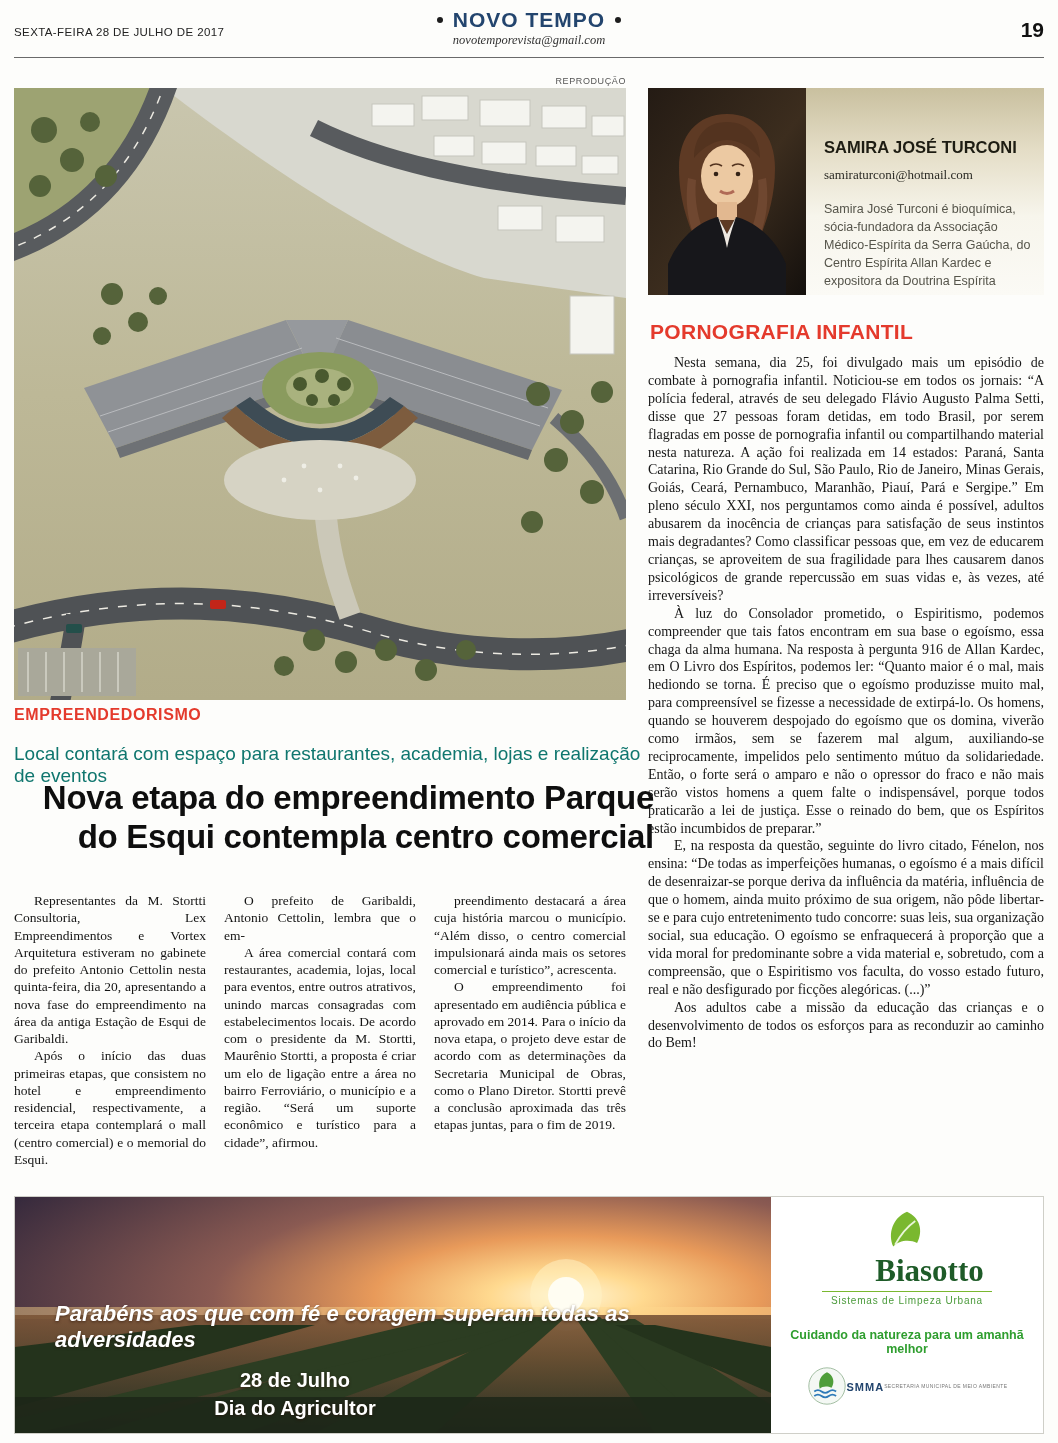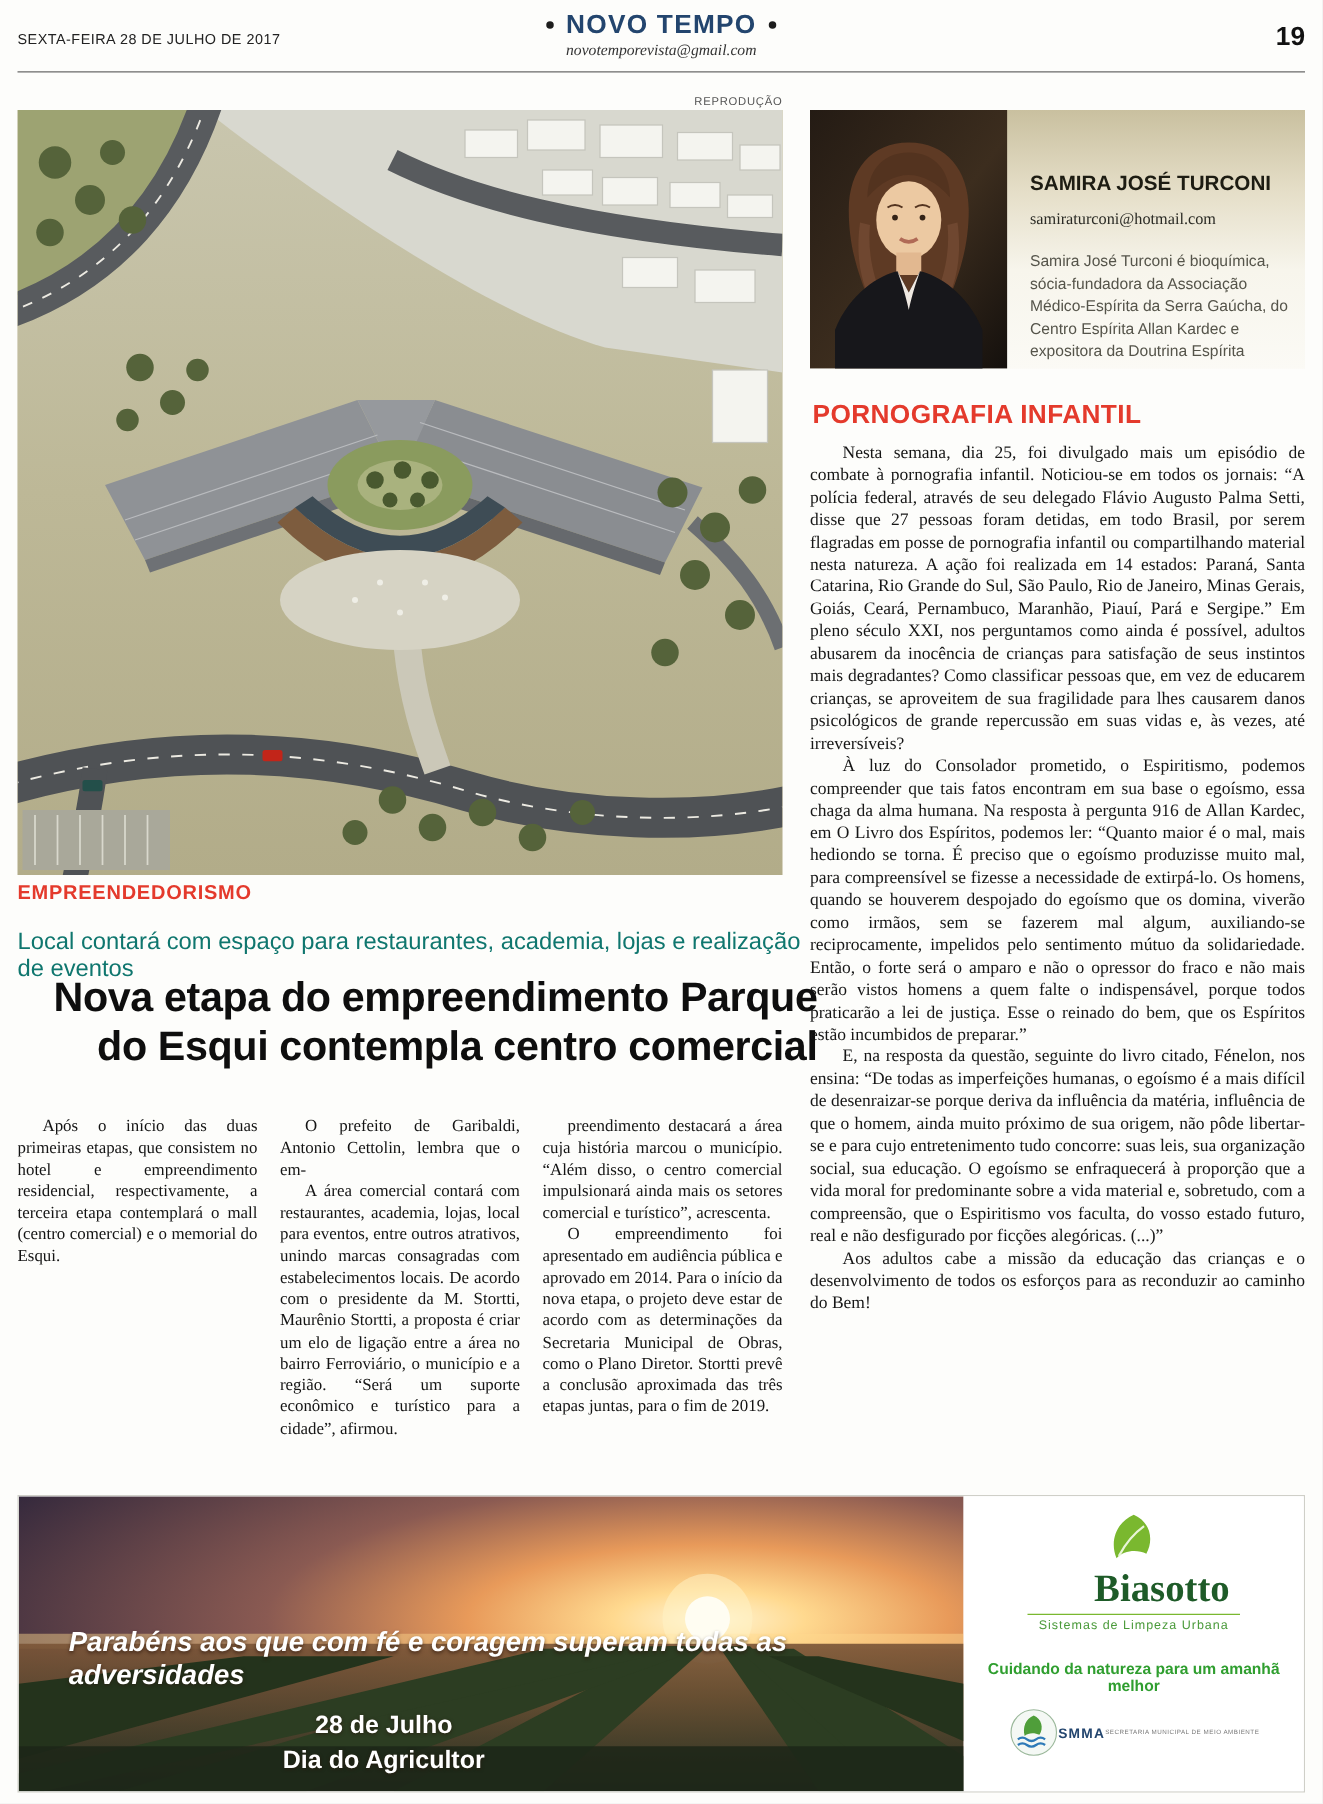--- a/index.html
+++ b/index.html
@@ -51,21 +51,21 @@
     font-family:"Liberation Sans",sans-serif; font-weight:bold; font-size:21px; letter-spacing:.3px; color:#e43a2c; }
   .opinion-body { position:absolute; left:648px; top:354px; width:396px; height:838px; overflow:hidden; }
   .opinion-body p { font-size:14px; line-height:1.28; text-align:justify; text-indent:26px; color:#161616; }
 
   
   .ad { position:absolute; left:14px; top:1196px; width:1030px; height:238px; border:1px solid #cfcfc8; background:#fff; }
   .ad-photo { position:absolute; left:0; top:0; width:756px; height:236px; overflow:hidden; }
   .ad-slogan { position:absolute; left:40px; top:104px; width:620px;
     font-family:"Liberation Sans",sans-serif; font-style:italic; font-weight:bold; font-size:22px; color:#ffffff;
     text-shadow:0 1px 3px rgba(40,20,10,.65); }
-  .ad-date { position:absolute; left:172px; top:172px; width:240px; text-align:center; color:#fff;
+  .ad-date { position:absolute; left:160px; top:172px; width:240px; text-align:center; color:#fff;
     font-family:"Liberation Sans",sans-serif; font-weight:bold; text-shadow:0 1px 3px rgba(40,20,10,.7); }
   .ad-date .d1 { font-size:20px; margin-bottom:5px; }
   .ad-date .d2 { font-size:20px; }
   .ad-panel { position:absolute; left:756px; top:0; width:272px; height:236px; background:#ffffff;
     display:flex; flex-direction:column; align-items:center; padding-top:12px; }
   .brand-word { font-family:"Liberation Serif",serif; font-weight:bold; font-size:31px; color:#1e5b28; line-height:1; margin-top:2px;margin-left:45px; }
   .brand-rule { width:170px; height:1px; background:#7ab82f; margin:5px 0 3px 0; }
   .brand-sub { font-family:"Liberation Sans",sans-serif; font-size:10px; letter-spacing:.8px; color:#4a9a3a; }
   .ad-tagline { font-family:"Liberation Sans",sans-serif; font-weight:bold; font-size:12.5px; color:#2f9e2f; margin-top:22px; text-align:center; width:250px; }
   .smma { margin-top:10px; display:flex; flex-direction:row; align-items:center; }
@@ -192,20 +192,21 @@
       <rect x="196" y="512" width="16" height="9" rx="2" fill="#c22519"></rect>
     </svg>
   </div>
 
   <div class="section-label">EMPREENDEDORISMO</div>
   <div class="deck">Local contará com espaço para restaurantes, academia, lojas e realização de eventos</div>
   <h1 class="headline">Nova etapa do empreendimento Parque do Esqui contempla centro comercial</h1>
 
   <div class="article-body">
     <div class="body-col">
+      <p>Representantes da M. Stortti Consultoria, Lex Empreendimentos e Vortex Arquitetura estiveram no gabinete do prefeito Antonio Cettolin nesta quinta-feira, dia 20, apresentando a nova fase do empreendimento na área da antiga Estação de Esqui de Garibaldi.</p>
       <p>Após o início das duas primeiras etapas, que consistem no hotel e empreendimento residencial, respectivamente, a terceira etapa contemplará o mall (centro comercial) e o memorial do Esqui.</p>
     </div>
     <div class="body-col">
       <p>O prefeito de Garibaldi, Antonio Cettolin, lembra que o em-</p>
       <p>A área comercial contará com restaurantes, academia, lojas, local para eventos, entre outros atrativos, unindo marcas consagradas com estabelecimentos locais. De acordo com o presidente da M. Stortti, Maurênio Stortti, a proposta é criar um elo de ligação entre a área no bairro Ferroviário, o município e a região. “Será um suporte econômico e turístico para a cidade”, afirmou.</p>
     </div>
     <div class="body-col">
       <p>preendimento destacará a área cuja história marcou o município. “Além disso, o centro comercial impulsionará ainda mais os setores comercial e turístico”, acrescenta.</p>
       <p>O empreendimento foi apresentado em audiência pública e aprovado em 2014. Para o início da nova etapa, o projeto deve estar de acordo com as determinações da Secretaria Municipal de Obras, como o Plano Diretor. Stortti prevê a conclusão aproximada das três etapas juntas, para o fim de 2019.</p>
     </div>

